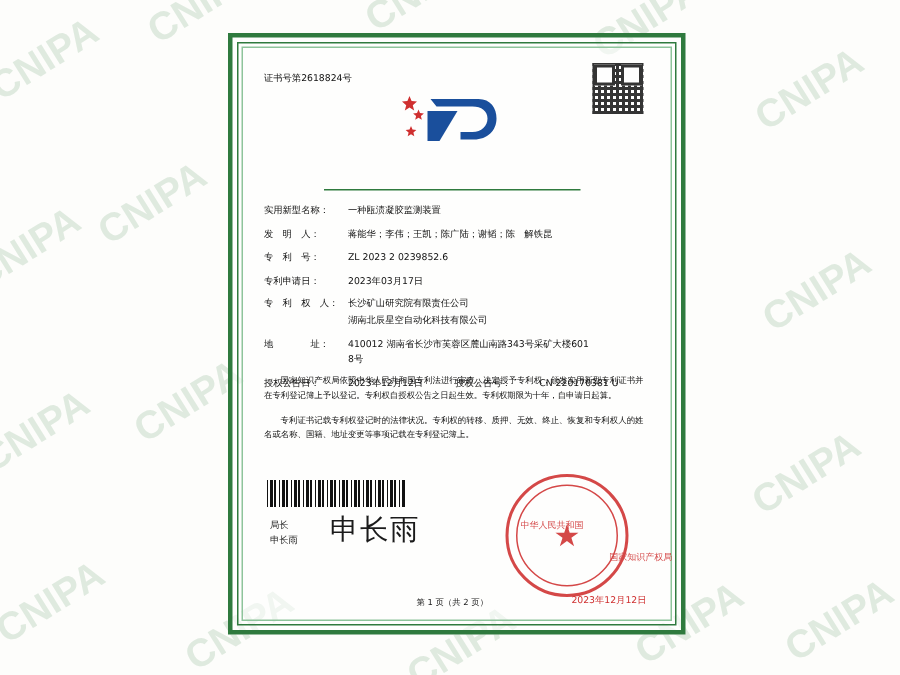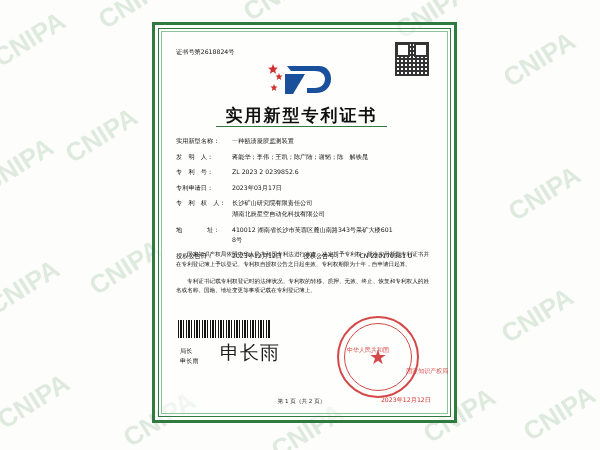--- a/index.html
+++ b/index.html
@@ -293,21 +293,20 @@
     <div class="emblem">
       <svg viewBox="0 0 70 40" width="70" height="40">
         <path d="M20 6 L52 6 C60 6 64 12 64 19 C64 27 58 33 49 33 L40 33 L40 28 L48 28 C54 28 58 24 58 19 C58 14 54 11 48 11 L24 11 Z" fill="#1a4f9c"></path>
         <path d="M18 14 L38 14 L26 34 L18 34 Z" fill="#1a4f9c"></path>
         <path d="M6 4 l1.4 3.4 3.6 .3 -2.8 2.4 .9 3.6 -3.1 -2 -3.1 2 .9 -3.6 -2.8 -2.4 3.6 -.3z" fill="#cf2f2f"></path>
         <path d="M12 13 l1 2.4 2.6 .2 -2 1.7 .6 2.6 -2.2 -1.4 -2.2 1.4 .6 -2.6 -2 -1.7 2.6 -.2z" fill="#cf2f2f"></path>
         <path d="M7 24 l1 2.4 2.6 .2 -2 1.7 .6 2.6 -2.2 -1.4 -2.2 1.4 .6 -2.6 -2 -1.7 2.6 -.2z" fill="#cf2f2f"></path>
       </svg>
     </div>
 
-    <div class="title">实用新型专利证书</div>
     <div class="title-rule"></div>
 
     <div class="fields">
 
       <div class="row">
         <div class="lbl">实用新型名称：</div>
         <div class="val">
           <div>一种瓯渍凝胶监测装置</div>
         </div>
       </div>

